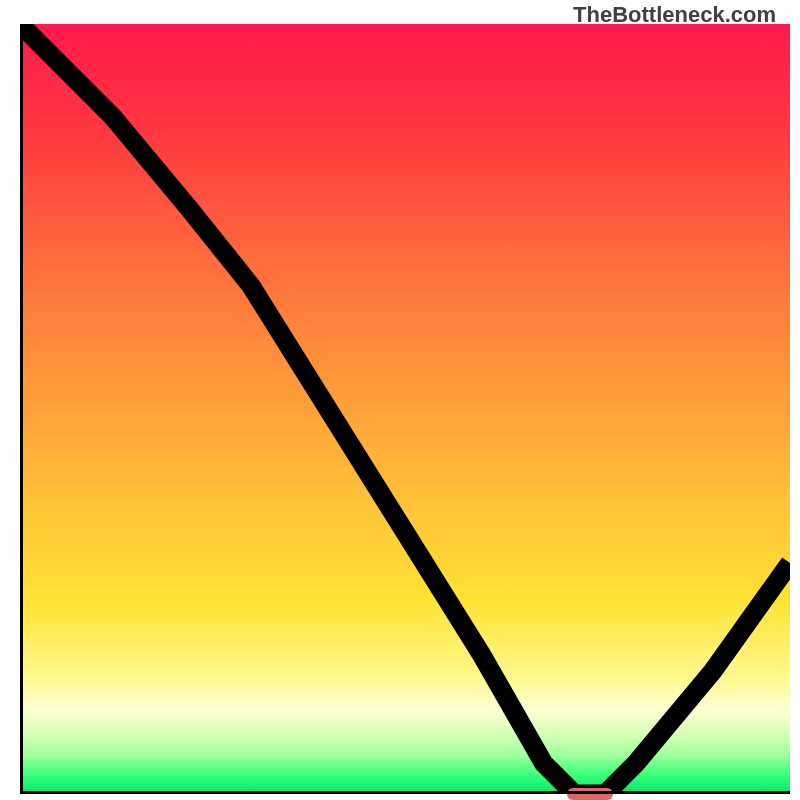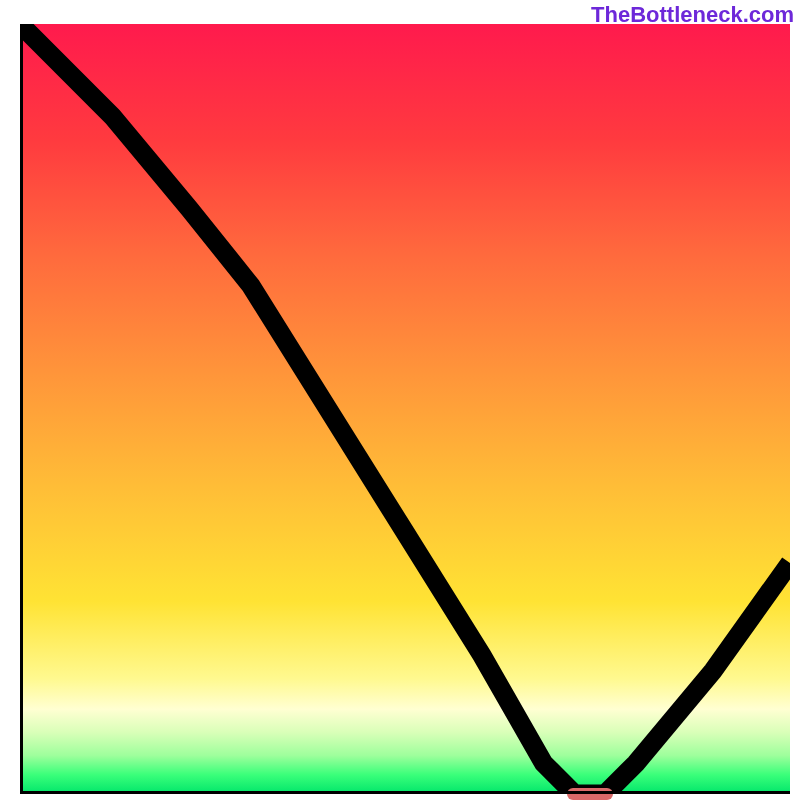--- a/index.html
+++ b/index.html
@@ -11,24 +11,24 @@
     font-family: Arial, Helvetica, sans-serif;
   }
   .container {
     position: relative;
     width: 800px;
     height: 800px;
   }
   .watermark {
     position: absolute;
     top: 2px;
-    right: 6px;
+    right: 24px;
     font-size: 22px;
     font-weight: bold;
-    color: #6d28d9;
+    color: #404040;
     z-index: 10;
   }
   .plot {
     position: absolute;
     left: 20px;
     top: 24px;
     width: 770px;
     height: 770px;
   }
   .gradient {

